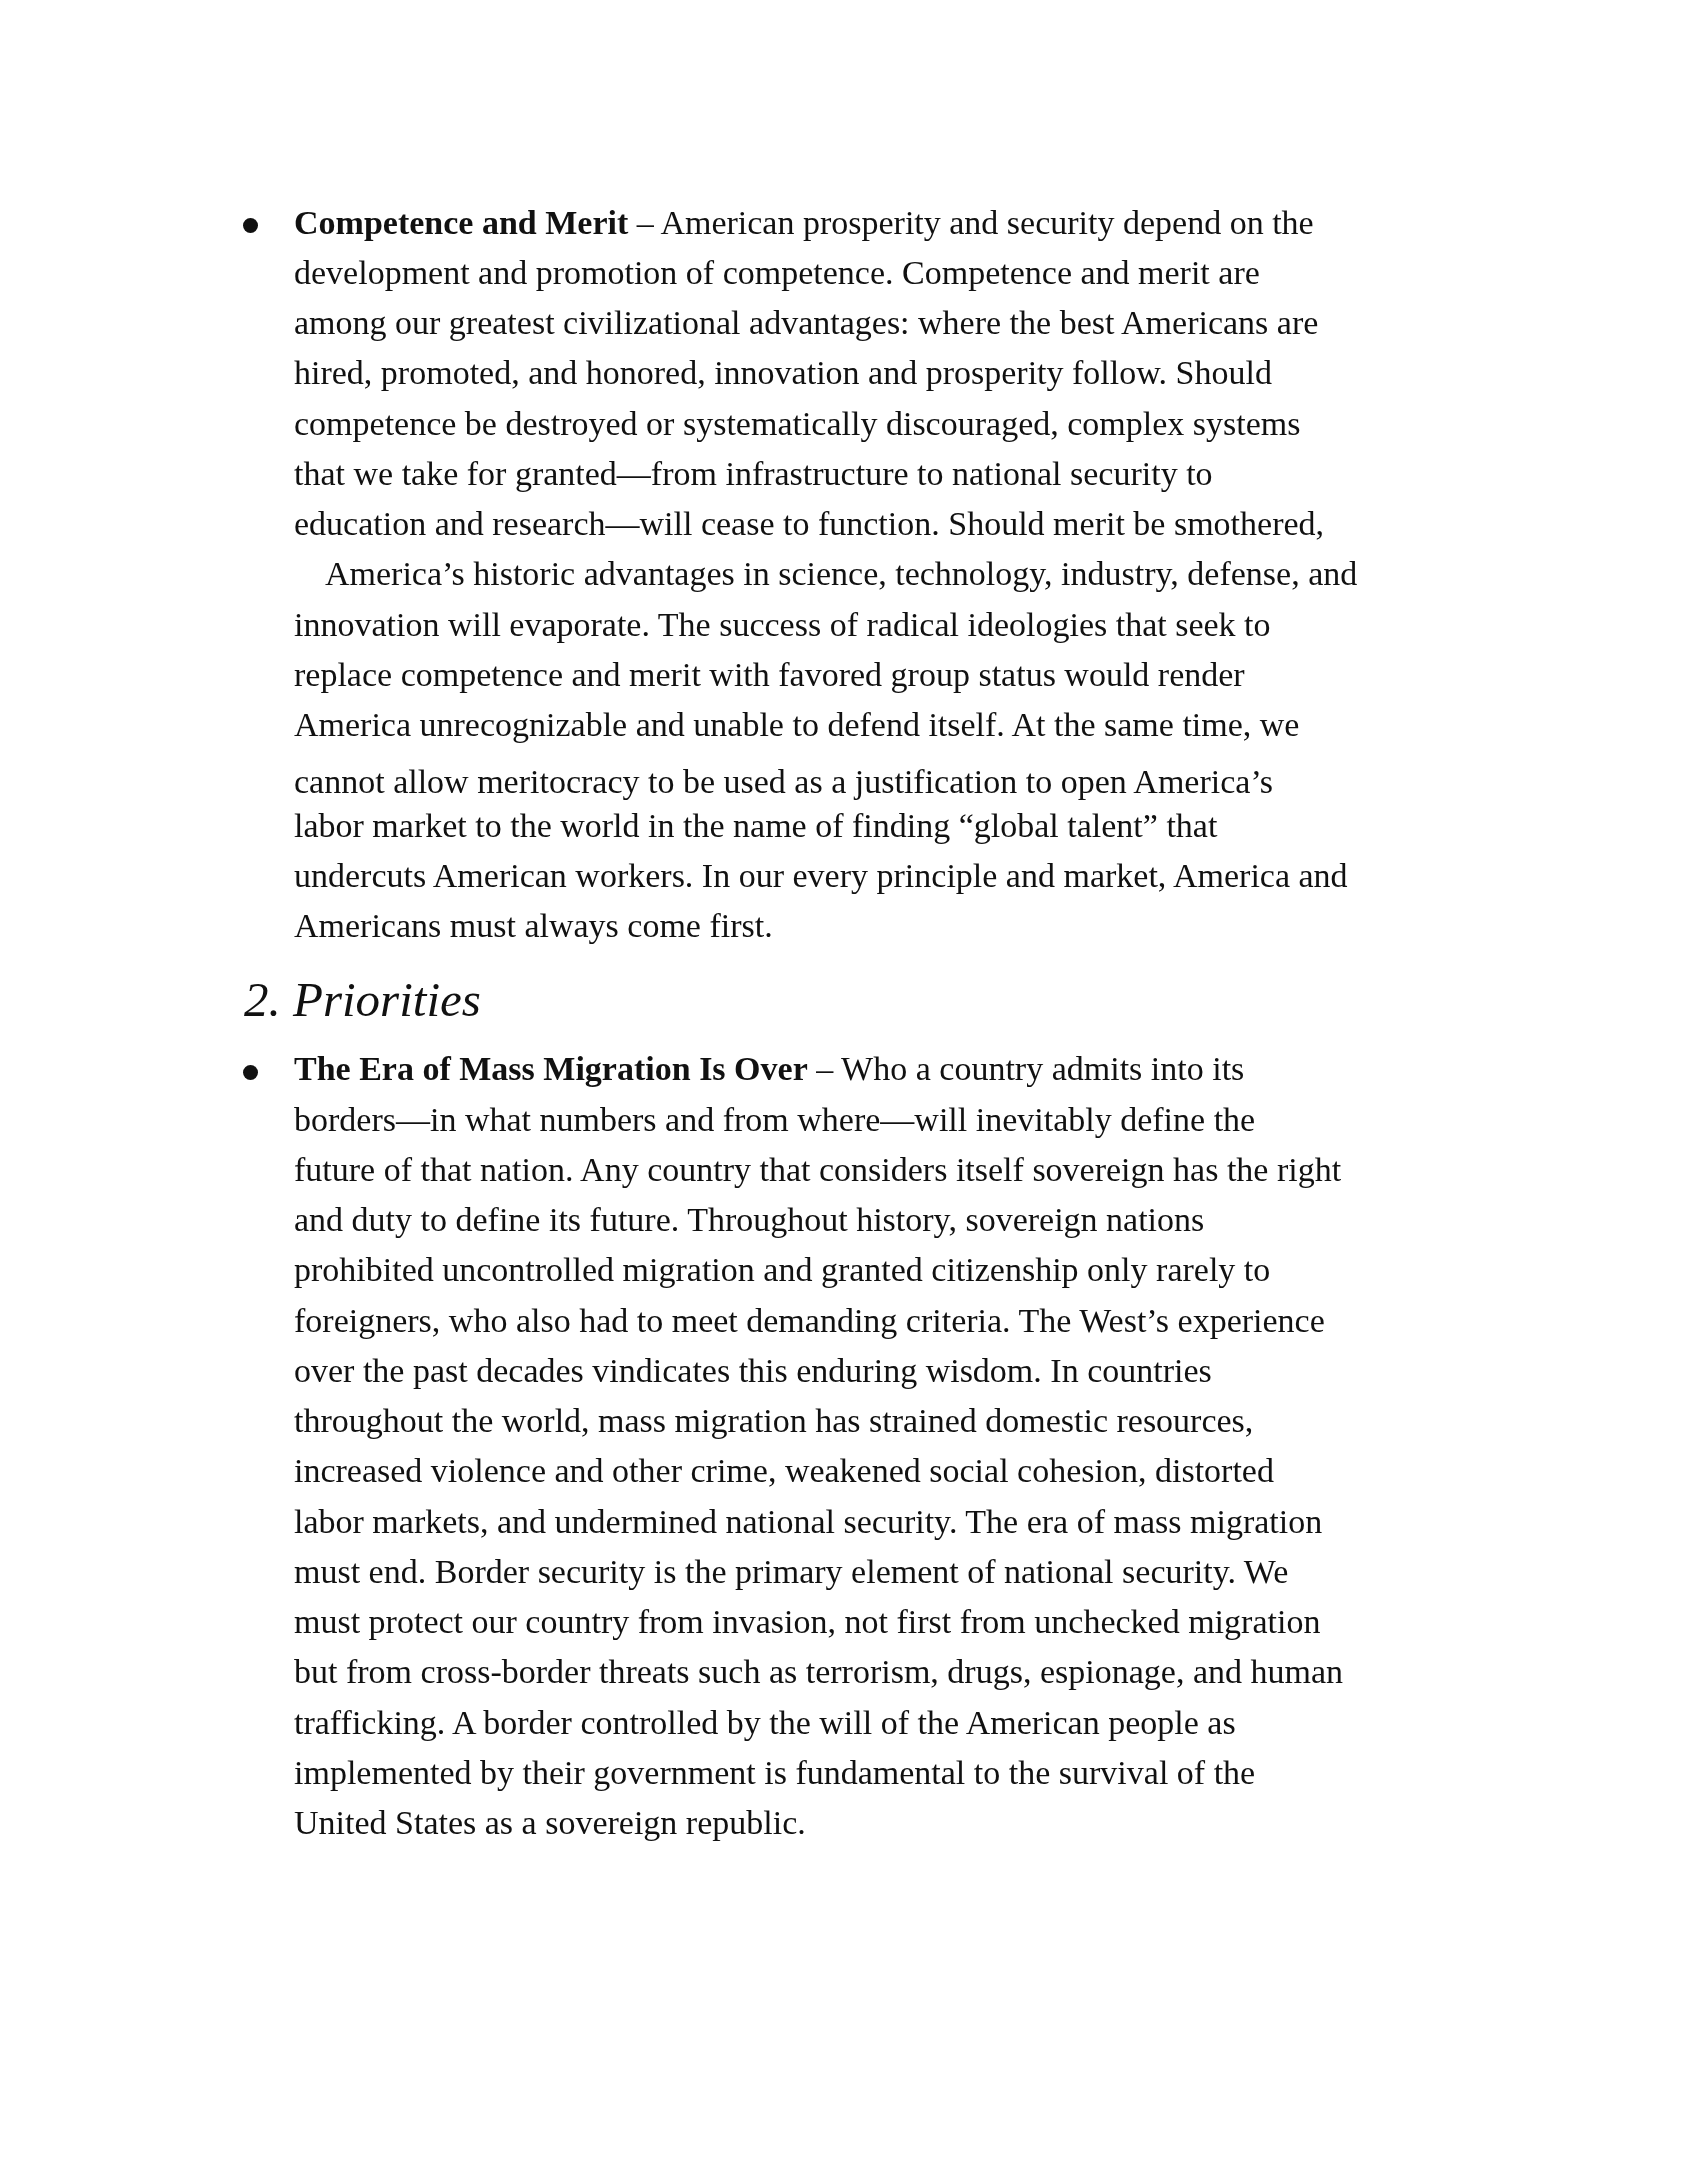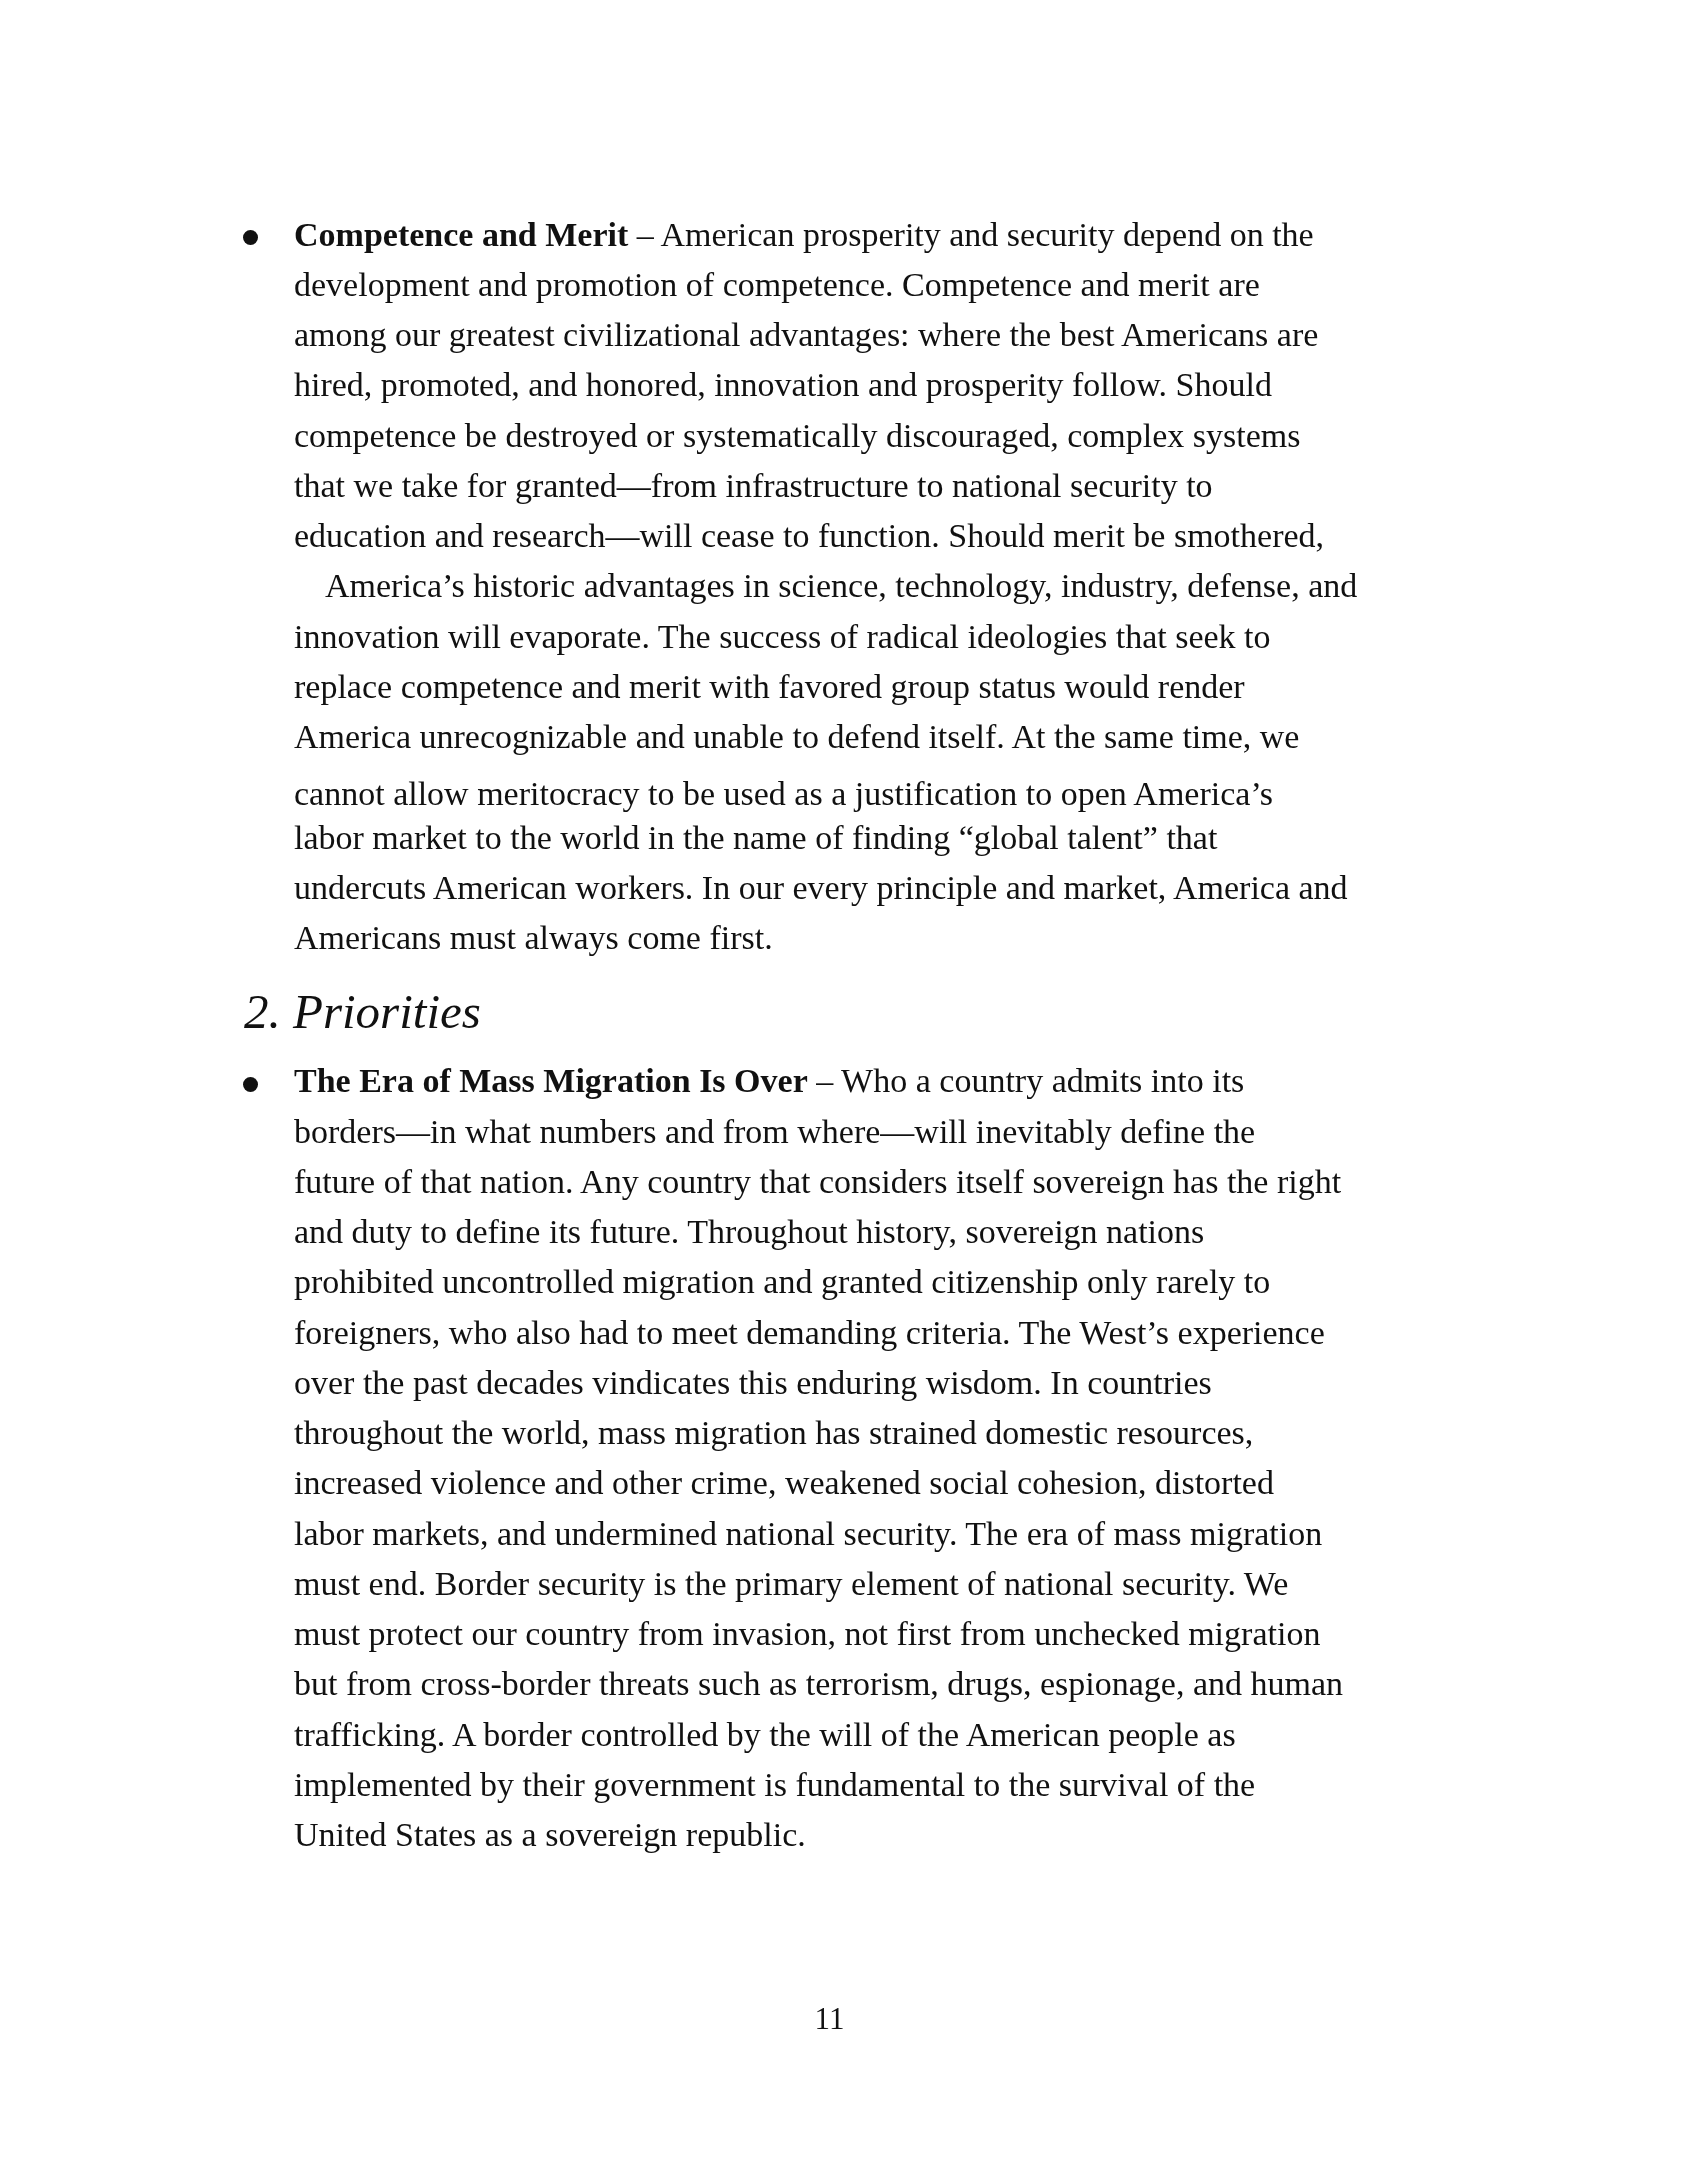--- a/index.html
+++ b/index.html
@@ -1,18 +1,18 @@
 <!DOCTYPE html>
 <html style="font-size:13.6px"><head>
 <meta charset="utf-8">
 <style>
   html, body { margin: 0; padding: 0; background: #ffffff; }
   body { width: 1685px; height: 2181px; position: relative; overflow: hidden;
          font-family: "Liberation Serif", "DejaVu Serif", serif; color: #111111; }
-  .page { position: absolute; left: 0; top: 12px; width: 1685px; height: 2160px; background: #fff; }
+  .page { position: absolute; left: 0; top: 0; width: 1685px; height: 2160px; background: #fff; }
   .bullet-block { position: absolute; left: 0; width: 1685px; }
   .bullet { position: absolute; left: 243px; width: 15.3px; height: 15.3px; border-radius: 50%; background: #111; }
   .line { position: absolute; left: 294px; white-space: nowrap; font-size: 34px; line-height: 50px; height: 50px; }
   .line b { font-weight: bold; }
   .heading { position: absolute; left: 244px; font-style: italic; font-size: 49px; line-height: 51px; white-space: nowrap; }
   .page-number { position: absolute; left: 0; width: 1659px; text-align: center; font-size: 31px; line-height: 34px; }
 </style>
 </head>
 <body>
 
@@ -52,16 +52,15 @@
     <div class="line" style="top:1446px;">increased violence and other crime, weakened social cohesion, distorted</div>
     <div class="line" style="top:1497px;">labor markets, and undermined national security. The era of mass migration</div>
     <div class="line" style="top:1547px;">must end. Border security is the primary element of national security. We</div>
     <div class="line" style="top:1597px;">must protect our country from invasion, not first from unchecked migration</div>
     <div class="line" style="top:1647px;">but from cross-border threats such as terrorism, drugs, espionage, and human</div>
     <div class="line" style="top:1698px;">trafficking. A border controlled by the will of the American people as</div>
     <div class="line" style="top:1748px;">implemented by their government is fundamental to the survival of the</div>
     <div class="line" style="top:1798px;">United States as a sovereign republic.</div>
   </div>
 
-  <div class="page-number" style="top:1990px;">11</div>
 
 </div>
 
 
 </body></html>

